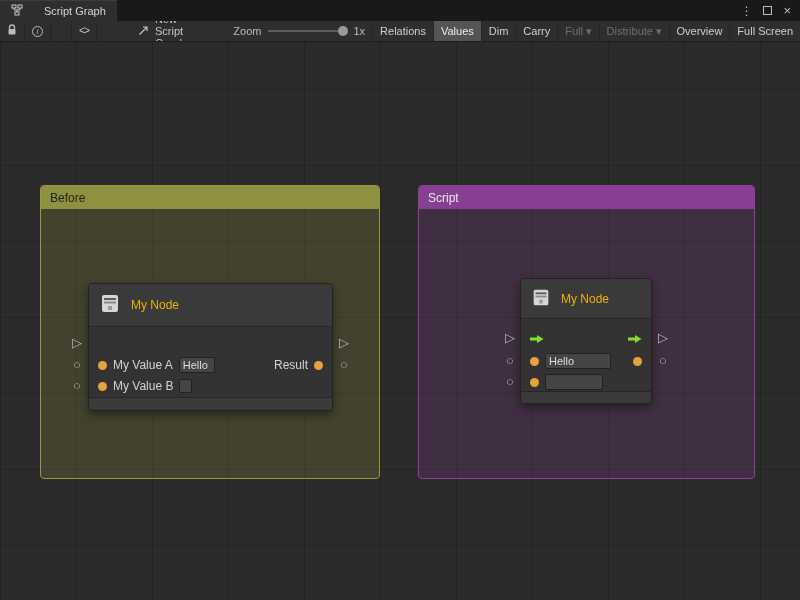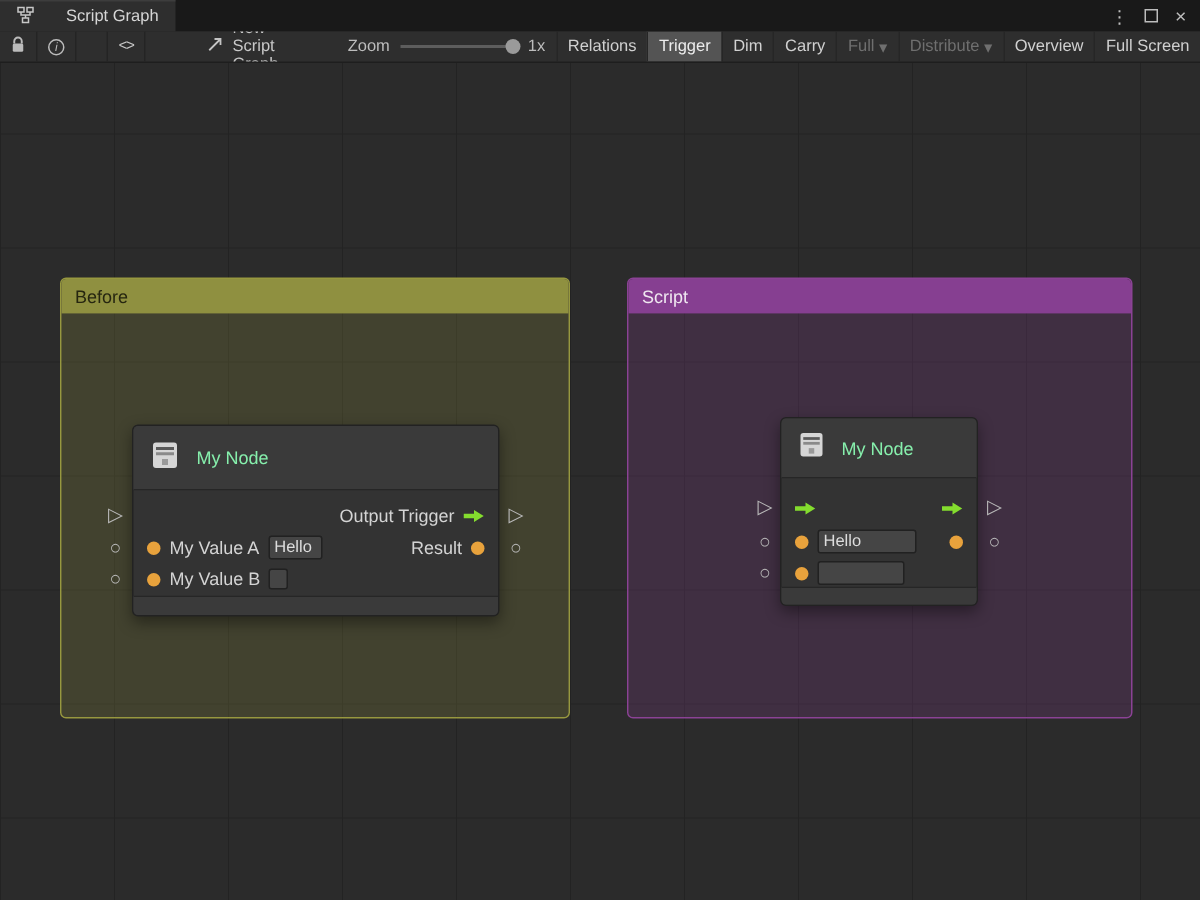--- a/index.html
+++ b/index.html
@@ -51,21 +51,21 @@
   .group.before .gbody{background:rgba(150,152,62,.22)}
   .group.after{left:418px;top:143px;width:337px;height:294px;border:1px solid #8b4295}
   .group.after .ghead{background:#863f91;color:#efe7f0}
   .group.after .gbody{background:rgba(140,65,150,.22)}
 
   
   .node{position:absolute;background:#333333;border:1px solid #222;border-radius:4px;
     box-shadow:0 4px 10px rgba(0,0,0,.4)}
   .nhead{display:flex;align-items:center;gap:9px;padding:0 9px;background:#3a3a3a;
     border-bottom:1px solid #262626;border-radius:3px 3px 0 0}
-  .ntitle{font-size:12px;color:#86efac}
+  .ntitle{font-size:12px;color:#eab308}
   .nfoot{position:absolute;left:0;right:0;bottom:0;border-top:1px solid #262626;
     background:#3a3a3a;border-radius:0 0 3px 3px}
   .node-before{left:88px;top:241px;width:245px;height:128px}
   .node-before .nhead{height:43px}
   .node-before .nfoot{height:13px}
   .node-after{left:520px;top:236px;width:132px;height:126px}
   .node-after .nhead{height:40px}
   .node-after .nfoot{height:12px}
 
   .prow{position:absolute;left:0;right:0;height:20px}
@@ -134,21 +134,21 @@
       <span class="knob"></span>
     </span>
     <span>1x</span>
   </div>
 
   <div class="tbtns">
     <div class="tbtn">
         <span>Relations</span>
       </div>
     <div class="tbtn active">
-        <span>Trigger</span>
+        <span>Values</span>
       </div>
     <div class="tbtn">
         <span>Dim</span>
       </div>
     <div class="tbtn">
         <span>Carry</span>
       </div>
     <div class="tbtn disabled">
       <span>Full</span>
       <span>▾</span>
@@ -189,26 +189,20 @@
           <rect x="4" y="4" width="16" height="17" rx="2" fill="#d6d6d6"></rect>
           <rect x="6" y="7" width="12" height="2" fill="#5a5a5a"></rect>
           <rect x="6" y="10.5" width="12" height="2" fill="#8a8a8a"></rect>
           <rect x="10" y="15" width="4" height="4" fill="#9a9a9a"></rect>
           </svg>
       </span>
       <span class="ntitle">My Node</span>
     </div>
 
     <div class="prow" style="top:50px">
-      <div class="pright">
-        <span class="plabel">Output Trigger</span>
-        <svg width="14" height="10" viewBox="0 0 14 10">
-            <path d="M0 3.5h7V1l6.5 4L7 9V6.5H0z" fill="#84dd2e"></path>
-          </svg>
-      </div>
     </div>
 
     <div class="prow" style="top:71px">
       <div class="pleft">
         <span class="disc"></span>
         <span class="plabel">My Value A</span>
         <input class="vfield w36" value="Hello" style="">
       </div>
       <div class="pright">
         <span class="plabel">Result</span>

